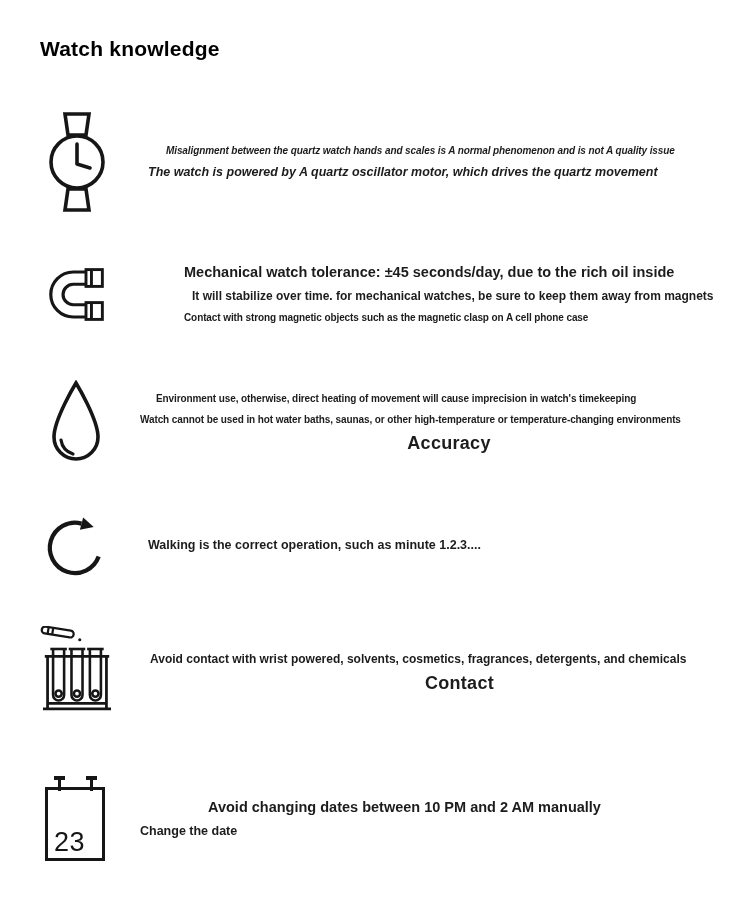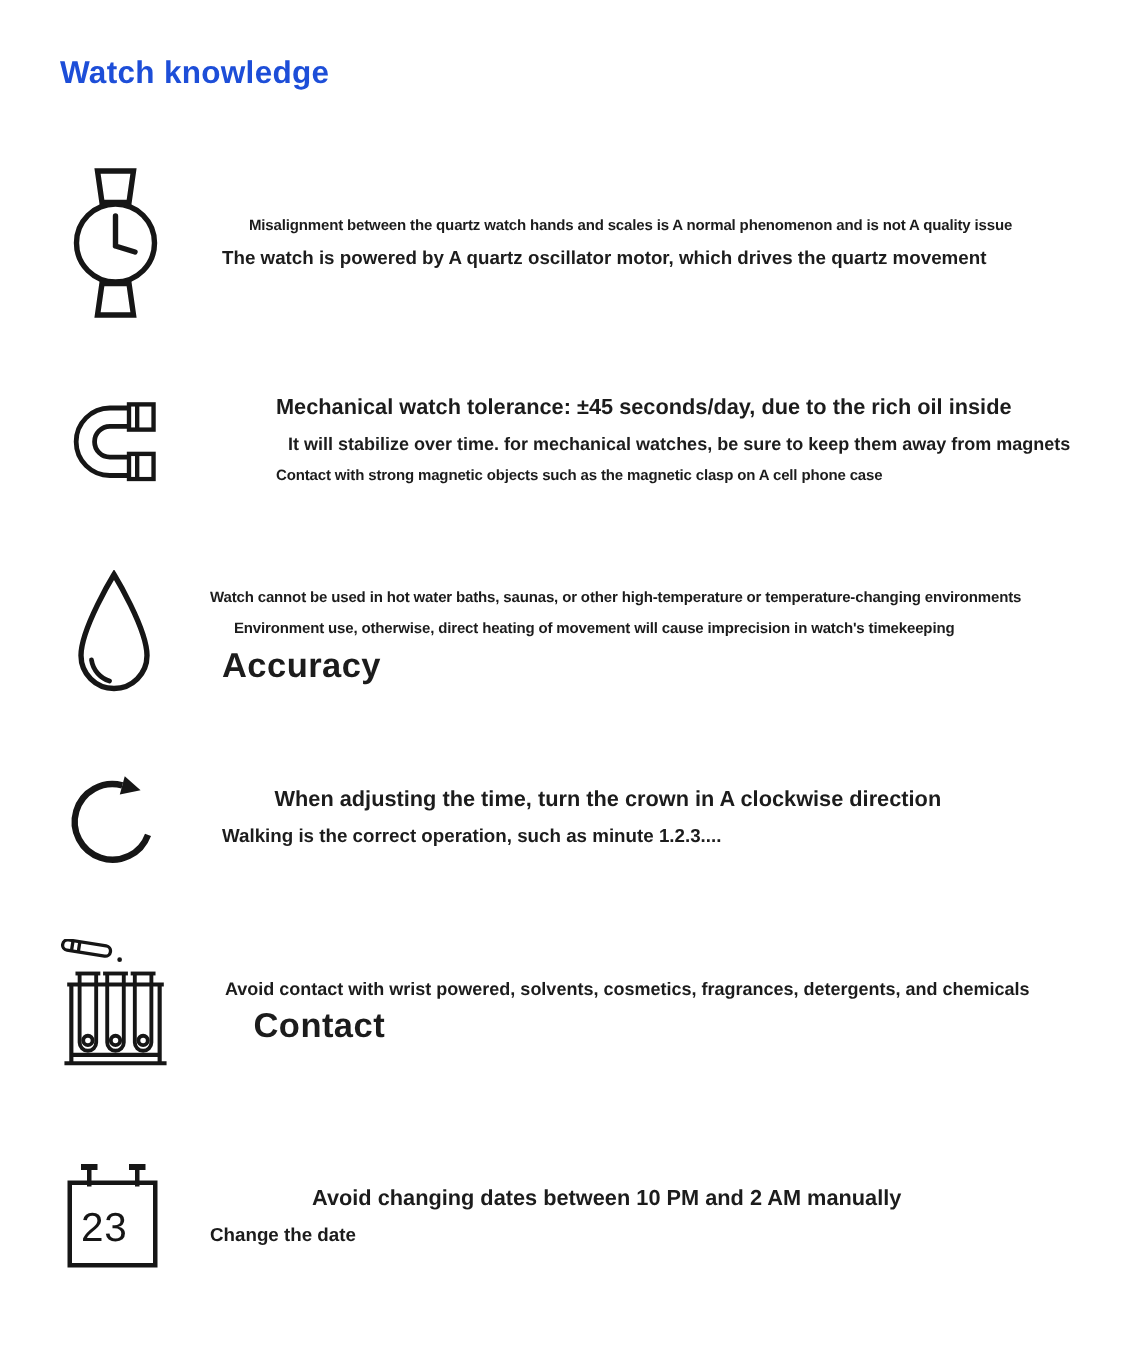--- a/index.html
+++ b/index.html
@@ -7,63 +7,63 @@
   body {
     width: 750px; height: 909px; overflow: hidden;
     font-family: "Liberation Sans", sans-serif;
     color: #1b1b1b;
   }
   .page { width: 750px; height: 909px; background: #ffffff; padding-top: 36px; position: relative; }
 
   .page-title {
     margin-left: 40px;
     font-size: 21px; line-height: 26px; font-weight: 700; letter-spacing: 0.2px;
-    color: #1d4ed8;
+    color: #000000;
   }
 
   .section { display: flex; align-items: center; margin-left: 40px; }
   .icon-cell { flex: 0 0 72px; display: flex; justify-content: center; align-items: center; }
   .text-cell { flex: 1 1 auto; min-width: 0; padding-left: 26px; }
 
   .line { white-space: nowrap; font-weight: 700; color: #1c1c1c; }
   .t-xs { font-size: 10px;   line-height: 21px; letter-spacing: -0.1px; }
   .t-sm { font-size: 12px;   line-height: 22px; }
   .t-md { font-size: 12.5px; line-height: 23px; }
   .t-lg { font-size: 14.5px; line-height: 25px; }
-  .t-xl { font-size: 23px; line-height: 27px; letter-spacing: 0.3px; }
+  .t-xl { font-size: 18px; line-height: 27px; letter-spacing: 0.3px; text-align: center; }
 
   .i0  { padding-left: 2px;  }
   .i05 { padding-left: 5px; margin-left: 24px;  }
   .i1  { padding-left: 10px; }
   .i2  { padding-left: 18px; }
   .i3  { padding-left: 28px; }
   .i4  { padding-left: 45px; }
   .i5  { padding-left: 70px; }
 
-  .sec-1 { margin-top: 50px; }
+  .sec-1 { margin-top: 50px; font-style: italic; }
   .sec-2 { margin-top: 48px; gap: 36px; }
   .sec-3 { margin-top: 52px; }
   .sec-4 { margin-top: 48px; }
   .sec-5 { margin-top: 48px; }
   .sec-6 { margin-top: 58px; }
 
   svg { display: block; }
 
   
   .calendar-icon { position: relative; width: 63px; padding-top: 11px; }
   .cal-prong { position: absolute; top: 0; width: 3.5px; height: 15px; background: #161616; }
   .cal-prong.p-left  { left: 13px; }
   .cal-prong.p-right { left: 45px; }
   .cal-prong::after {
     content: ""; position: absolute; top: 0; left: -4px;
     width: 11.5px; height: 3.5px; background: #161616;
   }
   .cal-box {
-    width: 60px; height: 58px; border: 3.6px solid #161616; background: #ffffff;
-    display: flex; align-items: center; justify-content: center;
+    width: 60px; height: 74px; border: 3.6px solid #161616; background: #ffffff;
+    display: flex; align-items: flex-end; justify-content: center;
   }
   .cal-day {
     font-size: 27px; font-weight: 400; color: #161616;
     padding: 4px 10px 0 0; letter-spacing: 0.5px;
   }
 </style>
 </head>
 <body>
 
 <div class="page">
@@ -107,35 +107,34 @@
   </div>
 
   <div class="section sec-3">
     <div class="icon-cell">
       <svg viewBox="0 0 58 84" width="58" height="84">
         <path d="M29 3 C29 3 7 39 7 57 A22 22 0 0 0 51 57 C51 39 29 3 29 3 Z" fill="none" stroke="#161616" stroke-width="3.6"></path>
         <path d="M14 60 C15 67 20 72 26 74" fill="none" stroke="#161616" stroke-width="3.2" stroke-linecap="round"></path>
       </svg>
     </div>
     <div class="text-cell">
+      <div class="line t-xs i2">Environment use, otherwise, direct heating of movement will cause imprecision in watch's timekeeping</div>
       <div class="line t-xs i0">Watch cannot be used in hot water baths, saunas, or other high-temperature or temperature-changing environments</div>
-      <div class="line t-xs i2">Environment use, otherwise, direct heating of movement will cause imprecision in watch's timekeeping</div>
       <div class="line t-xl i1">Accuracy</div>
     </div>
   </div>
 
   <div class="section sec-4">
     <div class="icon-cell">
       <svg viewBox="0 0 64 68" width="62" height="66">
         <path d="M37.7 11.9 A26 26 0 1 0 55.4 45.9" fill="none" stroke="#161616" stroke-width="4.4"></path>
         <polygon points="50.3,15.3 36,18.2 39.4,5.6" fill="#161616"></polygon>
       </svg>
     </div>
     <div class="text-cell">
-      <div class="line t-lg i4">When adjusting the time, turn the crown in A clockwise direction</div>
       <div class="line t-md i1">Walking is the correct operation, such as minute 1.2.3....</div>
     </div>
   </div>
 
   <div class="section sec-5">
     <div class="icon-cell">
       <svg viewBox="0 0 80 100" width="74" height="92">
         <g fill="none" stroke="#161616" stroke-width="2.4">
           <g transform="rotate(9 20 10)">
             <rect x="1" y="3" width="35" height="7.5" rx="3.7"></rect>

